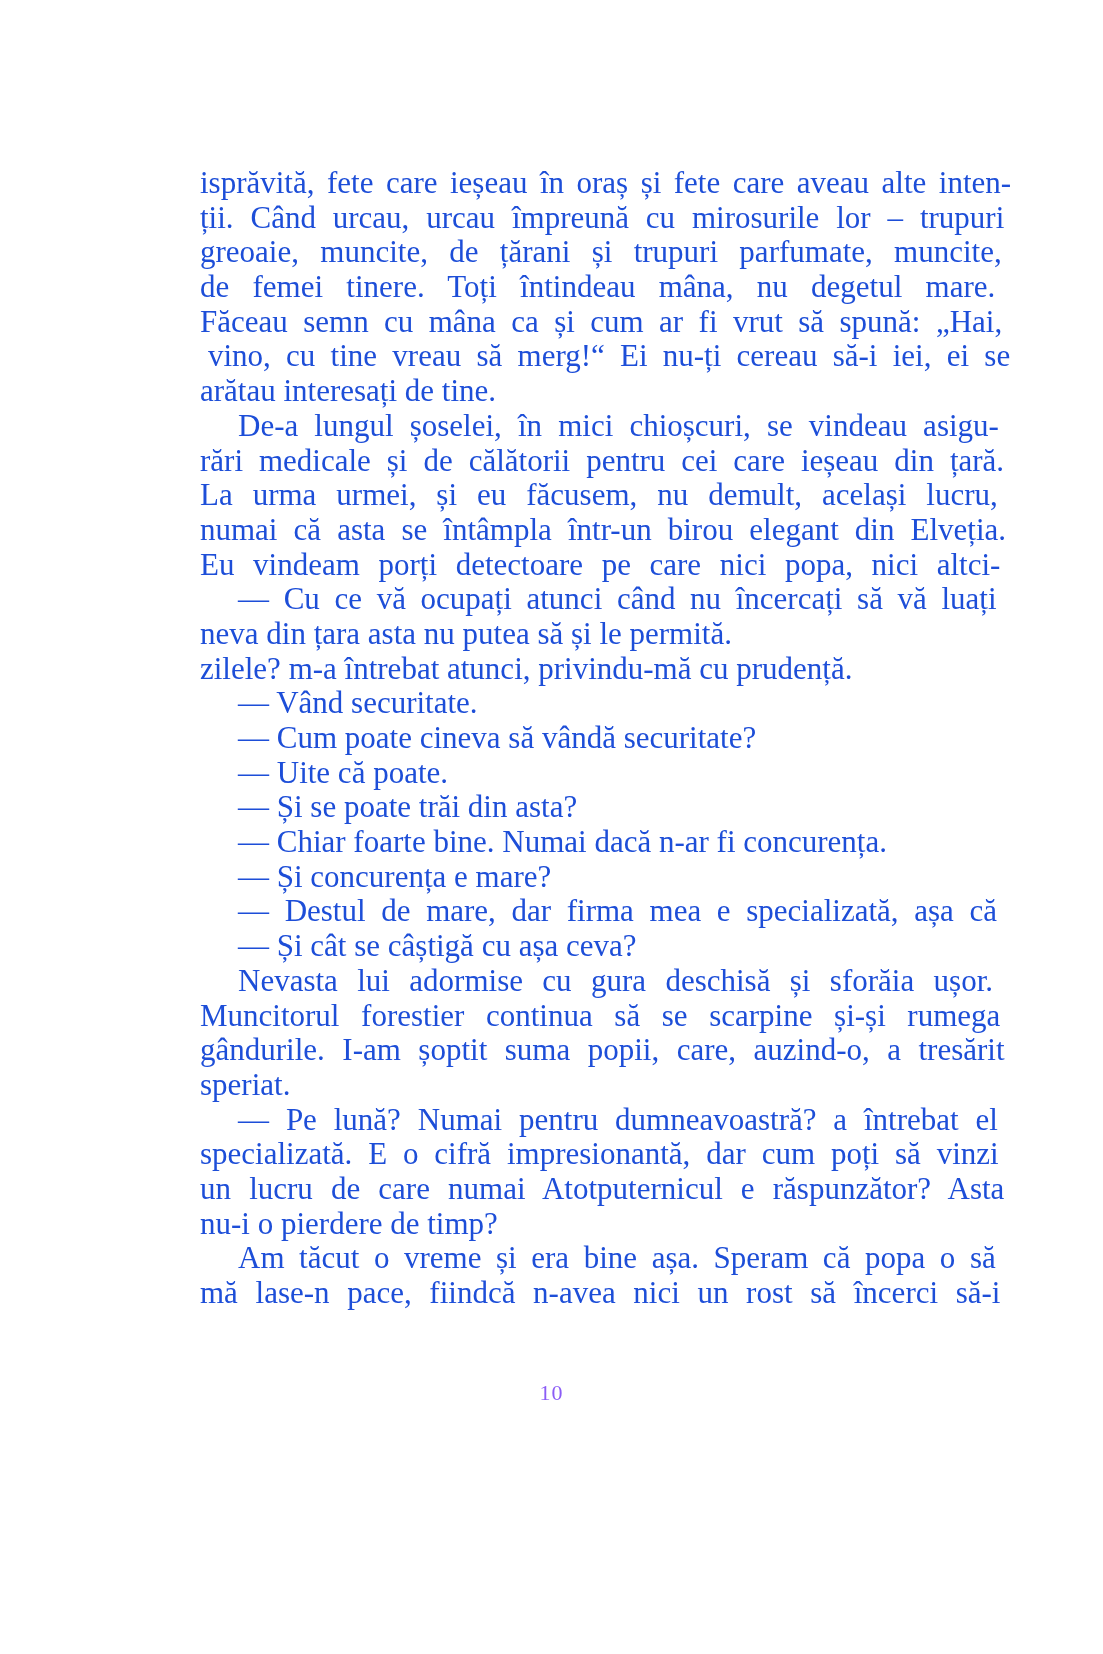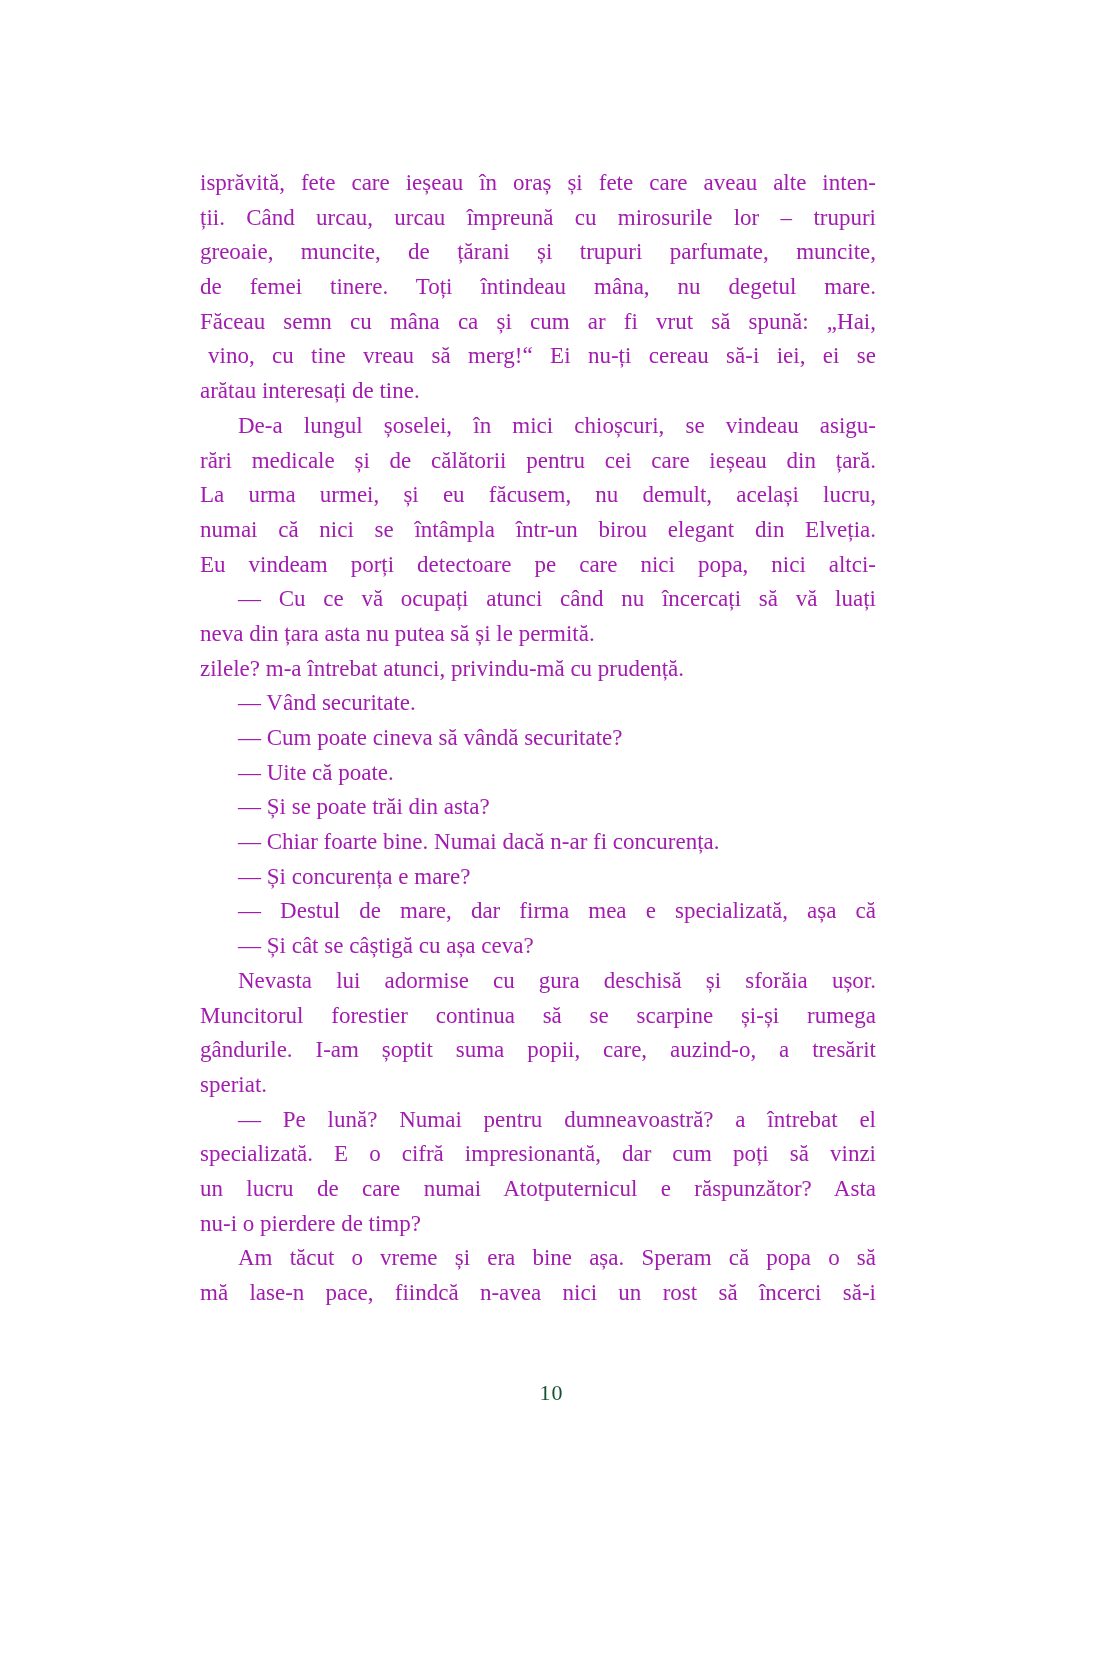--- a/index.html
+++ b/index.html
@@ -3,59 +3,59 @@
   <meta charset="utf-8">
   <style>
     html, body { margin: 0; padding: 0; background: #ffffff; }
     body { width: 1103px; height: 1654px; position: relative; overflow: hidden; }
     .page {
       position: absolute;
       left: 200px;
       top: 166px;
       width: 676px;
       font-family: "Liberation Serif", "DejaVu Serif", serif;
-      font-size: 23px;
+      font-size: 31px;
       line-height: 34.7px;
-      color: #a21caf;
+      color: #1d4ed8;
     }
     .line {
       display: block;
       white-space: nowrap;
       text-align: justify;
       text-align-last: justify;
       height: 34.7px;
     }
     .line.last { text-align-last: left; }
     .line.indent { padding-left: 38px; }
     .page-number {
       position: absolute;
       left: 0; right: 0;
       top: 1380px;
       text-align: center;
       font-family: "Liberation Serif", "DejaVu Serif", serif;
       font-size: 22px;
       letter-spacing: 1px;
-      color: #14532d;
+      color: #8b5cf6;
     }
   </style>
 </head>
 <body>
 
 <div class="page" id="page-body">
     <span class="line" style="white-space: nowrap; display: block; word-spacing: 4.72727px;">isprăvită, fete care ieșeau în oraș și fete care aveau alte inten-</span>
     <span class="line" style="white-space: nowrap; display: block; word-spacing: 9.11111px;">ții. Când urcau, urcau împreună cu mirosurile lor – trupuri</span>
     <span class="line" style="white-space: nowrap; display: block; word-spacing: 13.5714px;">greoaie, muncite, de țărani și trupuri parfumate, muncite,</span>
     <span class="line" style="white-space: nowrap; display: block; word-spacing: 15.5px;">de femei tinere. Toți întindeau mâna, nu degetul mare.</span>
     <span class="line" style="white-space: nowrap; display: block; word-spacing: 7.66667px;">Făceau semn cu mâna ca și cum ar fi vrut să spună: „Hai,</span>
     <span class="line" style="white-space: nowrap; display: block; word-spacing: 7.5px; margin-left: 8px;">vino, cu tine vreau să merg!“ Ei nu-ți cereau să-i iei, ei se</span>
     <span class="line last">arătau interesați de tine.</span>
     <span class="line indent" style="white-space: nowrap; display: block; word-spacing: 8.375px;">De-a lungul șoselei, în mici chioșcuri, se vindeau asigu-</span>
     <span class="line" style="white-space: nowrap; display: block; word-spacing: 8.2px;">rări medicale și de călătorii pentru cei care ieșeau din țară.</span>
     <span class="line" style="white-space: nowrap; display: block; word-spacing: 12.2222px;">La urma urmei, și eu făcusem, nu demult, același lucru,</span>
-    <span class="line" style="white-space: nowrap; display: block; word-spacing: 8.33333px;">numai că nici se întâmpla într-un birou elegant din Elveția.</span>
+    <span class="line" style="white-space: nowrap; display: block; word-spacing: 8.33333px;">numai că asta se întâmpla într-un birou elegant din Elveția.</span>
     <span class="line" style="white-space: nowrap; display: block; word-spacing: 10.8889px;">Eu vindeam porți detectoare pe care nici popa, nici altci-</span>
     <span class="line indent" style="white-space: nowrap; display: block; word-spacing: 6.90909px;">— Cu ce vă ocupați atunci când nu încercați să vă luați</span>
     <span class="line last">neva din țara asta nu putea să și le permită.</span>
     <span class="line last">zilele? m-a întrebat atunci, privindu-mă cu prudență.</span>
     <span class="line indent last">— Vând securitate.</span>
     <span class="line indent last">— Cum poate cineva să vândă securitate?</span>
     <span class="line indent last">— Uite că poate.</span>
     <span class="line indent last">— Și se poate trăi din asta?</span>
     <span class="line indent last">— Chiar foarte bine. Numai dacă n-ar fi concurența.</span>
     <span class="line indent last">— Și concurența e mare?</span>

